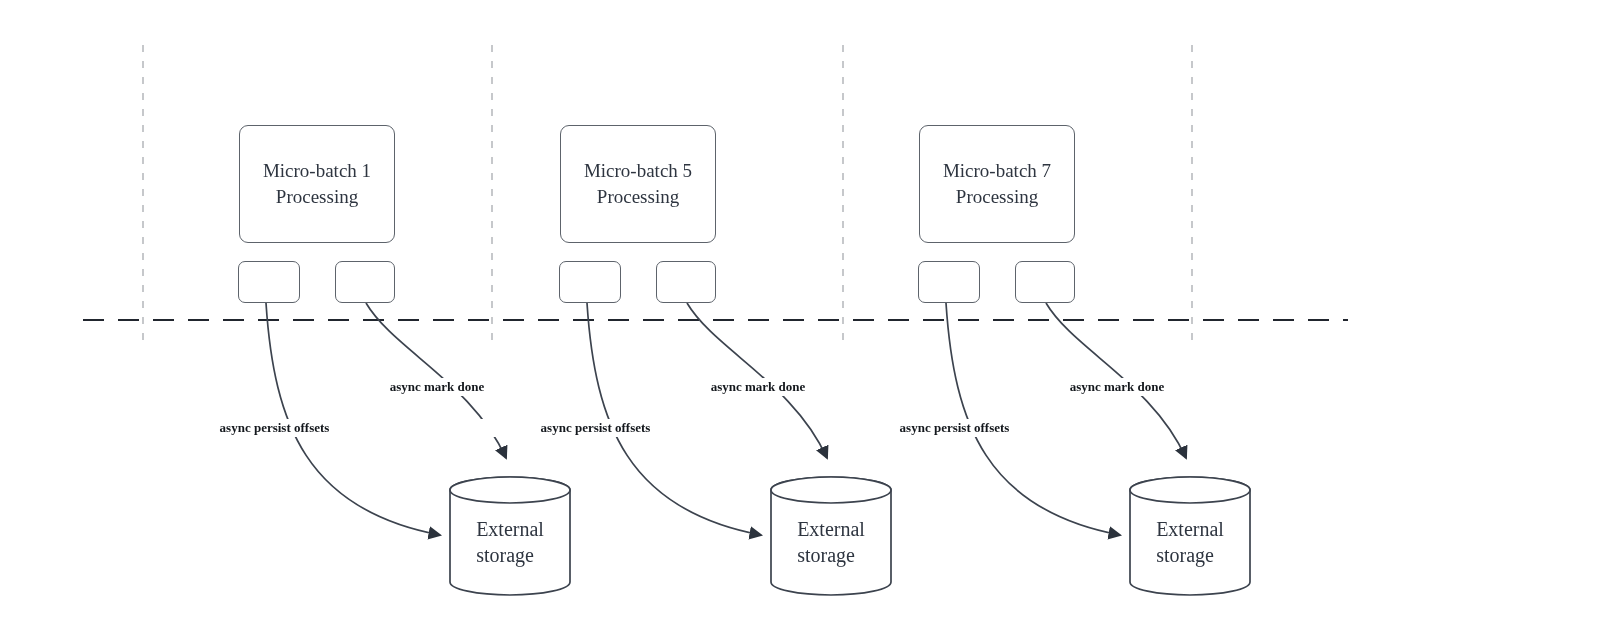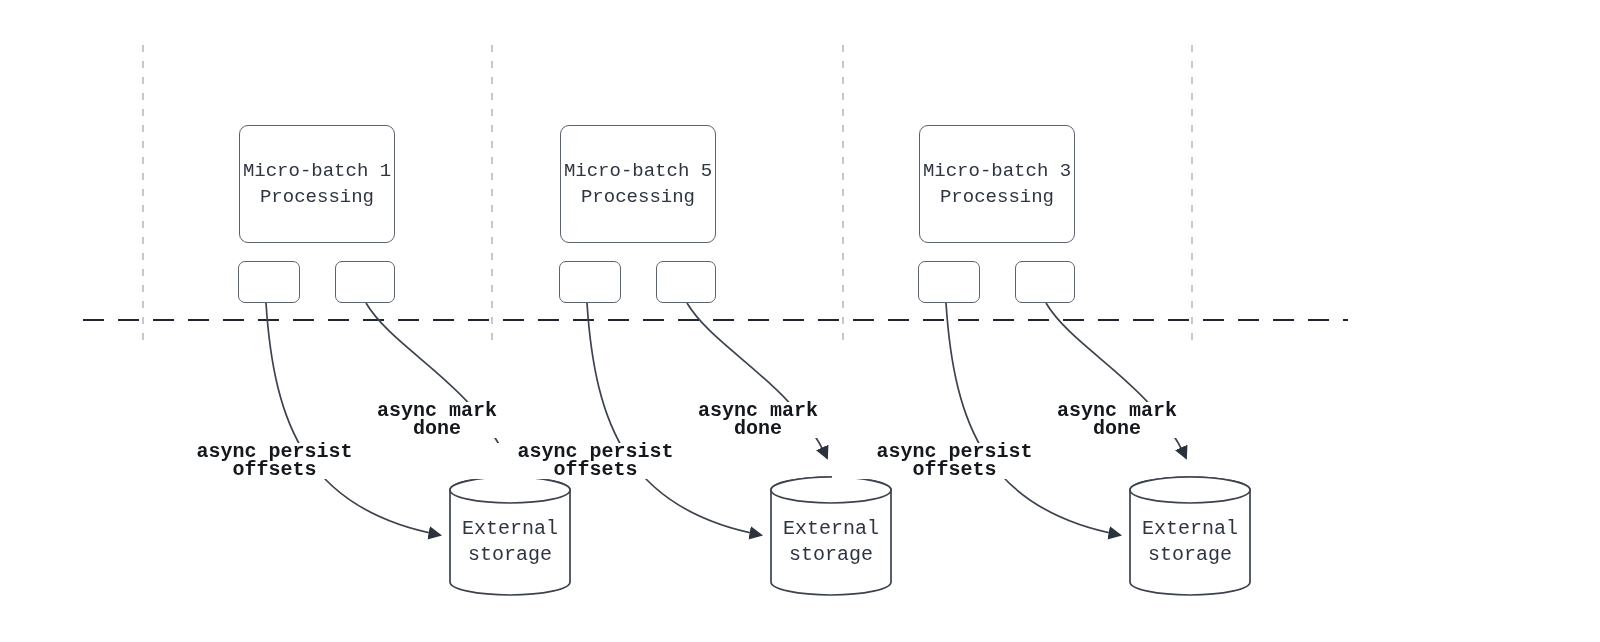--- a/index.html
+++ b/index.html
@@ -1,21 +1,21 @@
 <!DOCTYPE html>
 <html><head>
 <meta charset="utf-8">
 <style>
   html, body { margin: 0; padding: 0; background: #ffffff; }
   #canvas {
     position: relative;
     width: 1348px;
     height: 642px;
     background: #ffffff;
-    font-family: Liberation Mono, monospace;
+    font-family: Liberation Serif, serif;
     overflow: hidden;
   }
   #wires {
     position: absolute;
     left: 0; top: 0;
     width: 1600px; height: 642px;
     z-index: 1;
   }
   .group {
     position: absolute;
@@ -52,39 +52,38 @@
     border: 1.5px solid #5d636b;
     border-radius: 7px;
     box-sizing: border-box;
   }
   .small-box.a { left: 96px;  width: 62px; }
   .small-box.b { left: 193px; width: 60px; }
   .edge-label {
     position: absolute;
     background: #ffffff;
     color: #14181d;
-    font-size: 20px;
+    font-size: 13px;
     font-weight: bold;
     line-height: 18px;
     text-align: center;
-    margin-top: 24px;
   }
   .edge-label.persist { left: 10px;  top: 419px; width: 245px; }
   .edge-label.done    { left: 220px; top: 378px; width: 150px; }
   .storage-label {
     position: absolute;
     left: 308px; top: 500px;
     width: 120px; height: 84px;
     display: flex;
     align-items: center;
     justify-content: center;
     font-size: 20px;
     line-height: 26px;
     color: #2e3540;
-    text-align: center;
+    text-align: left;
     white-space: pre-line;
   }
   .time-label {
     position: absolute;
     left: 1386px; top: 258px;
     width: 112px;
     text-align: center;
     font-size: 16px;
     color: #343b46;
     z-index: 2;
@@ -157,21 +156,21 @@
     <div class="small-box a"></div>
     <div class="small-box b"></div>
     <div class="edge-label persist">async persist offsets</div>
     <div class="edge-label done">async mark done</div>
     <div class="storage-label">External
 storage</div>
   </div>
 
   <div class="group" style="left:822px">
     <div class="big-box">
-      <span>Micro-batch 3
+      <span>Micro-batch 7
 Processing</span>
     </div>
     <div class="small-box a"></div>
     <div class="small-box b"></div>
     <div class="edge-label persist">async persist offsets</div>
     <div class="edge-label done">async mark done</div>
     <div class="storage-label">External
 storage</div>
   </div>
 

